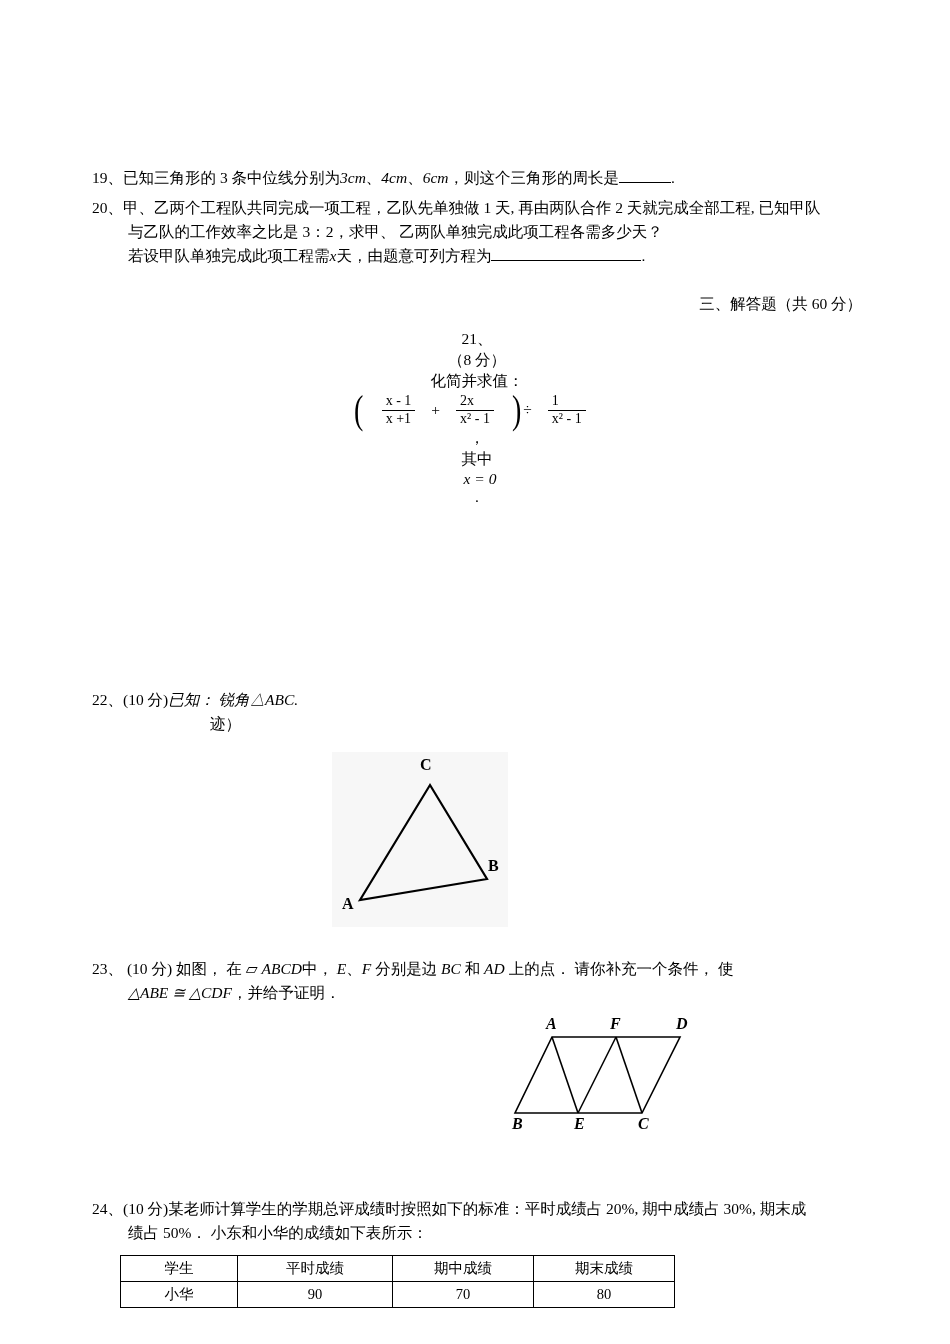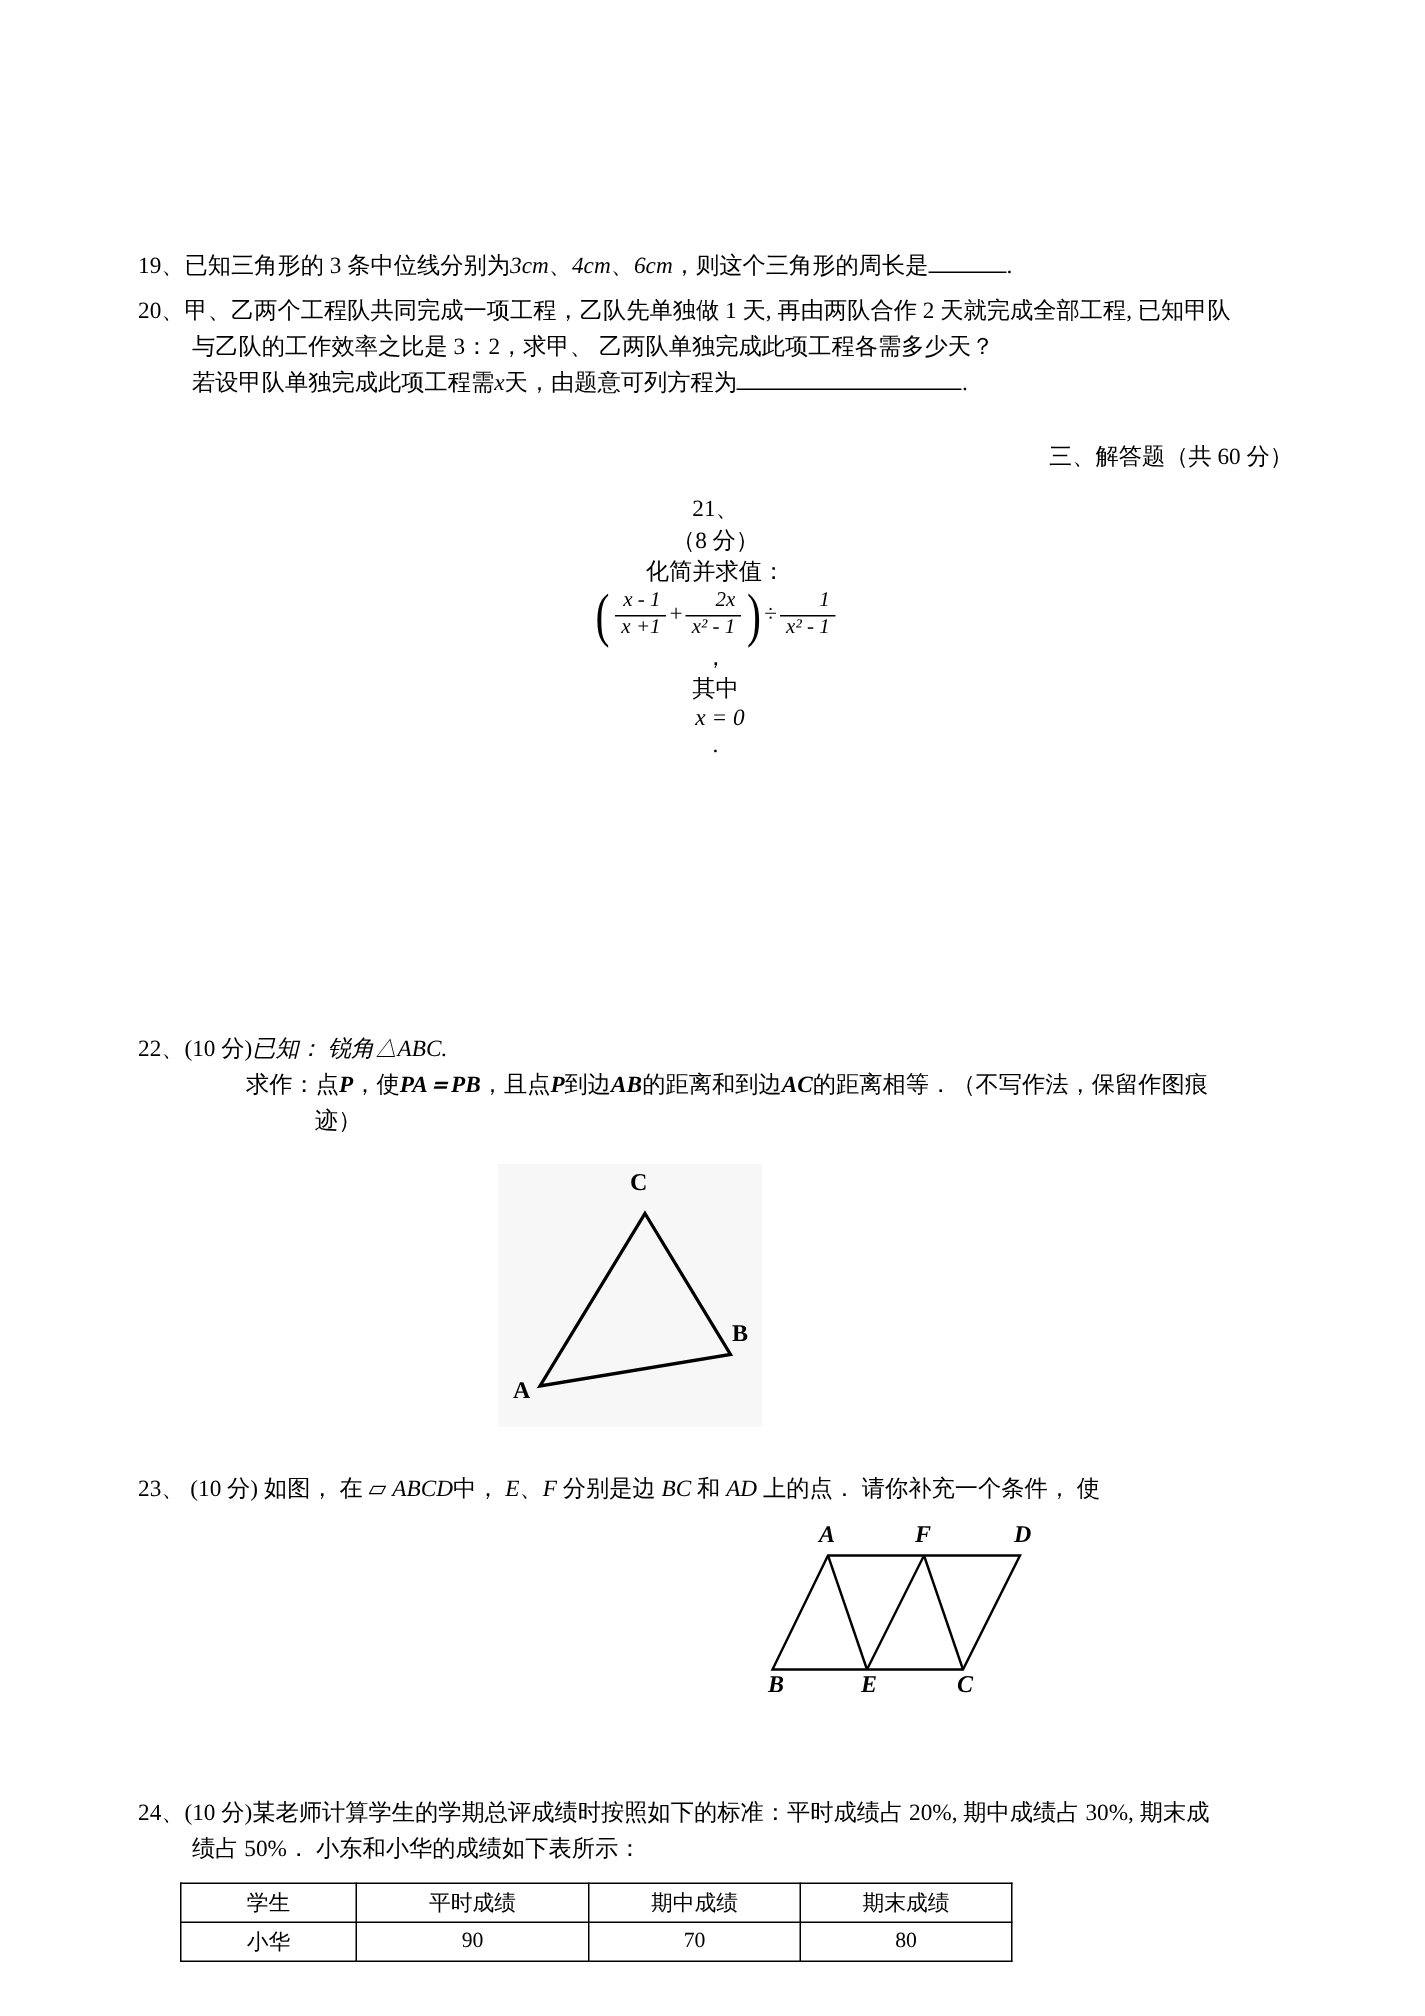--- a/index.html
+++ b/index.html
@@ -48,25 +48,24 @@
   .sec-title {
     font-size: 15.5px;
     margin: 26px 0 14px 0;
     display: block;
     text-align: right;
   }
   
   .frac {
     display: inline-block;
     vertical-align: middle;
-    text-align: right;
-    font-style: italic;
+    text-align: left;
     font-size: 14px;
     line-height: 1.15;
-    margin: 0 2px;
+    margin: 0 16px;
   }
   .frac .top {
     display: block;
     border-bottom: 1px solid #000;
     padding: 0 4px;
   }
   .frac .bot {
     display: block;
     padding: 0 4px;
   }
@@ -176,23 +175,20 @@
       <span class="it" style="margin-left:6px">x = 0</span>
       <span>.</span>
     </div>
 
     <div class="spacer-60"></div>
     <div class="spacer-60"></div>
     <div style="height:62px"></div>
 
     <div class="qline">
       <span>22、</span><span>(10 分)</span><span class="bi" style="font-weight:normal">已知： 锐角△ABC.</span>
-      <span class="indent2">
-        <span>求作：点</span><span class="bi">P</span><span>，使</span><span class="bi">PA＝PB</span><span>，且点</span><span class="bi">P</span><span>到边</span><span class="bi">AB</span><span>的距离和到边</span><span class="bi">AC</span><span>的距离相等．（不写作法，保留作图痕</span>
-      </span>
       <span class="indent3">迹）</span>
     </div>
 
     <div class="fig-tri">
       <svg width="176" height="175" viewBox="0 0 176 175">
         <polygon points="98,33 155,127 28,148" fill="none" stroke="#000" stroke-width="2.2"></polygon>
       </svg>
       <span class="lbl" style="left:88px; top:4px;">C</span>
       <span class="lbl" style="left:156px; top:105px;">B</span>
       <span class="lbl" style="left:10px; top:143px;">A</span>
@@ -208,20 +204,24 @@
       <span>▱</span>
       <span class="it">ABCD</span><span>中，</span>
       <span class="it">E</span><span>、</span><span class="it">F</span>
       <span>分别是边</span>
       <span class="it">BC</span>
       <span>和</span>
       <span class="it">AD</span>
       <span>上的点．</span>
       <span>请你补充一个条件，</span>
       <span>使</span>
+      <span class="indent1">
+        <span class="it">△ABE ≅</span>
+        <span class="it">△CDF</span><span>，并给予证明．</span>
+      </span>
     </div>
 
     <div class="fig-abcd">
       <svg width="200" height="130" viewBox="0 0 200 130">
         <polygon points="40,22 168,22 130,98 3,98" fill="none" stroke="#000" stroke-width="1.6"></polygon>
         <line x1="40" y1="22" x2="66" y2="98" stroke="#000" stroke-width="1.6"></line>
         <line x1="104" y1="22" x2="66" y2="98" stroke="#000" stroke-width="1.6"></line>
         <line x1="104" y1="22" x2="130" y2="98" stroke="#000" stroke-width="1.6"></line>
       </svg>
       <span class="lbl it" style="left:34px; top:0px;">A</span>

